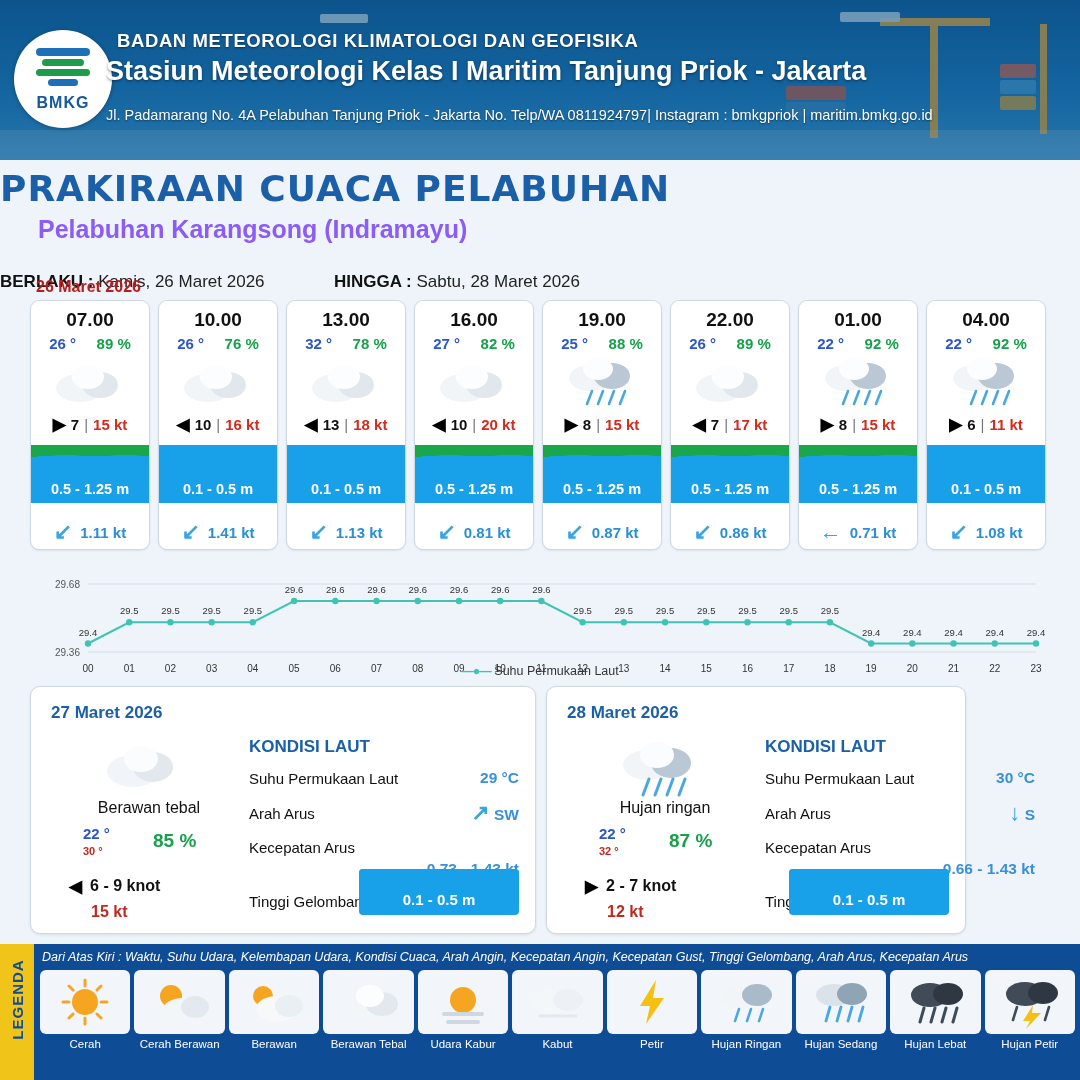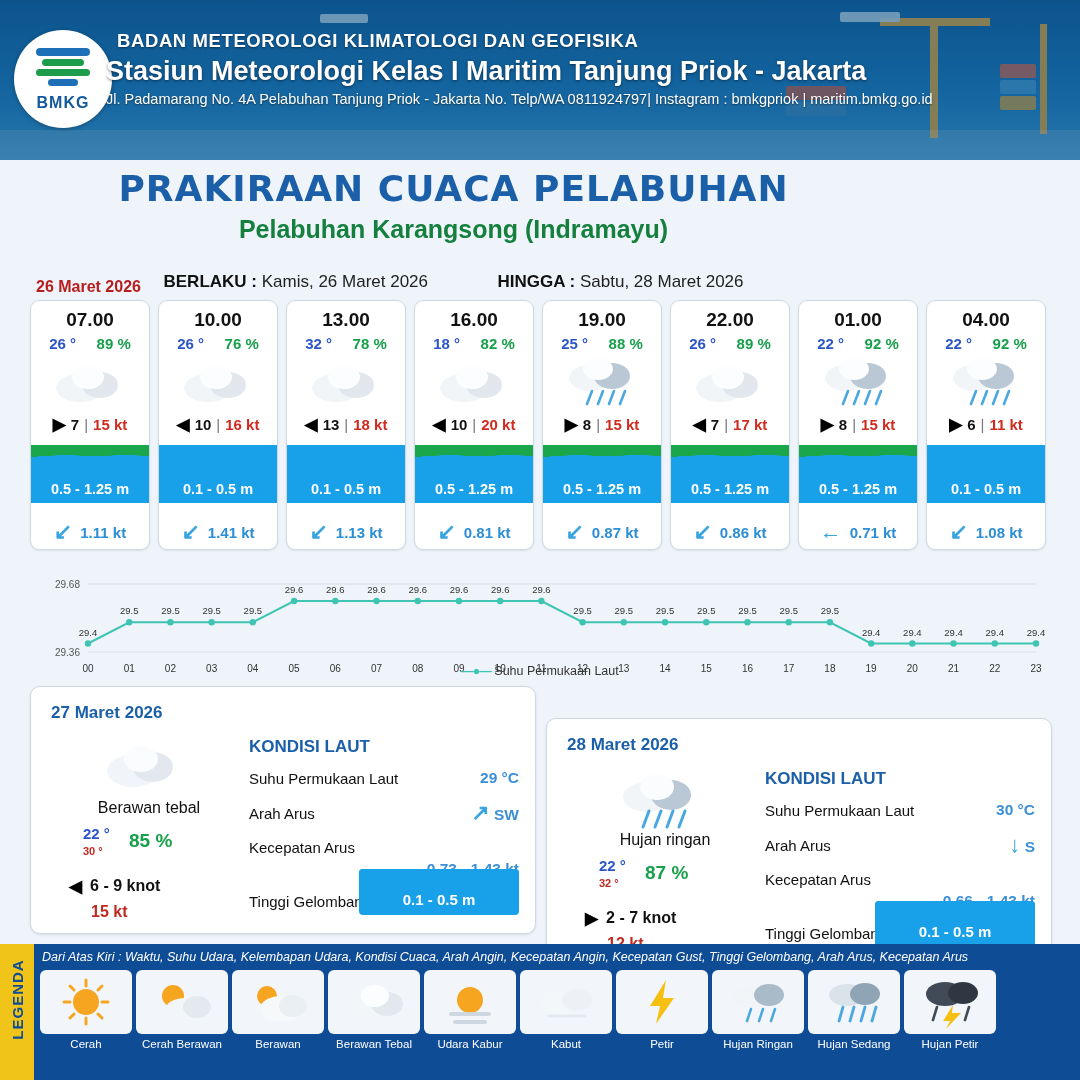--- a/index.html
+++ b/index.html
@@ -29,27 +29,27 @@
     position:absolute; left:14px; top:30px; width:98px; height:98px; border-radius:50%;
     background:#ffffff; display:flex; flex-direction:column; align-items:center; justify-content:center;
     box-shadow:0 1px 4px rgba(0,0,0,.3);
   }
   .logo-circle .sym { width:62px; height:46px; position:relative; }
   .logo-circle .bar { position:absolute; border-radius:2px; }
   .logo-text { font-size:16px; font-weight:bold; color:#14599c; letter-spacing:1px; margin-top:2px;}
   .hdr-texts { position:absolute; left:106px; top:30px; width:960px; color:#fff; }
   .h-line1 { font-size:18.5px; font-weight:bold; letter-spacing:.6px; text-shadow:0 1px 2px rgba(0,0,0,.45);padding-left:11px; }
   .h-line2 { font-size:27px; font-weight:bold; margin-top:4px; text-shadow:0 1px 3px rgba(0,0,0,.5); }
-  .h-line3 { font-size:14.5px; margin-top:4px; text-shadow:0 1px 2px rgba(0,0,0,.5); }
+  .h-line3 { font-size:14.5px; margin-top:20px; text-shadow:0 1px 2px rgba(0,0,0,.5); }
 
   
-  .title-wrap { position:absolute; left:0; top:168px; width:907px; text-align:center; }
+  .title-wrap { position:absolute; left:0; top:168px; width:907px; }
   .title-main { font-size:36px; font-weight:bold; color:#1a5fa8; letter-spacing:1px;
     font-family:"DejaVu Sans", sans-serif; }
-  .title-sub { font-size:25px; font-weight:bold; color:#15803d; margin-top:6px; }
+  .title-sub { font-size:25px; font-weight:bold; color:#8b5cf6; margin-top:6px;padding-left:38px; }
   .valid-row { margin-top:28px; font-size:17px; color:#222; }
   .valid-row .lbl { font-weight:bold; color:#111; }
   .valid-row .gap { display:inline-block; width:60px; }
 
   
   .date-label { position:absolute; left:36px; top:278px; font-size:16px; font-weight:bold; color:#b91c1c; }
 
   
   .cards { position:absolute; left:30px; top:300px; width:1020px; display:flex; gap:8px; }
   .card {
@@ -83,27 +83,27 @@
   .chart-box { position:absolute; left:30px; top:560px; width:1020px; height:120px; }
   .chart-legend { position:absolute; left:0; top:664px; width:1080px; text-align:center; font-size:12.5px; color:#333; }
   .chart-legend .dash { color:#3fc4b4; font-weight:bold; letter-spacing:-1px; }
 
   
   .daypanel {
     position:absolute; top:686px; height:248px; background:#fff;
     border:1px solid #cfd9e4; border-radius:10px; box-shadow:0 1px 3px rgba(0,0,0,.09);text-decoration:underline;
   }
   .dp-left { left:30px; width:506px; }
-  .dp-right { left:546px; width:506px;margin-top:32px; }
+  .dp-right { left:546px; width:420px; }
   .dp-date { position:absolute; left:20px; top:16px; font-size:17px; font-weight:bold; color:#1a5fa8; }
   .dp-icon { position:absolute; left:66px; top:50px; }
   .dp-cond { position:absolute; left:18px; top:112px; width:200px; text-align:center; font-size:16px; color:#111; }
   .dp-tmin { position:absolute; left:52px; top:138px; font-size:15px; font-weight:bold; color:#2c56c8; }
   .dp-tmax { position:absolute; left:52px; top:158px; font-size:11px; font-weight:bold; color:#c0291f; }
-  .dp-hum  { position:absolute; left:98px; top:143px; font-size:19px; font-weight:bold; color:#17a04a; }
+  .dp-hum  { position:absolute; left:122px; top:143px; font-size:19px; font-weight:bold; color:#17a04a; }
   .dp-wind { position:absolute; left:38px; top:190px; font-size:16px; font-weight:bold; color:#111; display:flex; gap:8px; align-items:center;}
   .dp-gust { position:absolute; left:60px; top:216px; font-size:16px; font-weight:bold; color:#c0291f; }
   .dp-sect { position:absolute; left:218px; top:50px; width:270px; }
   .dp-sect-title { font-size:17px; font-weight:bold; color:#1a5fa8; margin-bottom:12px; }
   .dp-row { display:flex; justify-content:space-between; align-items:center; margin-bottom:15px; font-size:15px; color:#111; }
   .dp-val { color:#3b8fd6; font-weight:bold; font-size:15.5px; }
   .dp-wavebox { position:absolute; right:16px; bottom:18px; width:160px; height:46px; background:#18a0e8;
      border-radius:4px; color:#fff; font-size:15px; font-weight:bold; display:flex; align-items:flex-end;
      justify-content:center; padding-bottom:7px; overflow:hidden; }
   .dp-wavebox .crest { position:absolute; left:0; top:-9px; width:100%; height:22px;
@@ -253,21 +253,21 @@
       </div>
       <div class="wave-txt">0.1 - 0.5 m</div>
       <div class="c-cur">
         <span class="arrow-cur">↙</span>
         <span>1.13 kt</span>
       </div>
     </div>
     <div class="card">
       <div class="c-time">16.00</div>
       <div class="c-tr">
-        <span class="c-temp">18 °</span>
+        <span class="c-temp">27 °</span>
         <span class="c-hum">82 %</span>
       </div>
       <div class="c-icon">
         <svg width="84" height="52" viewBox="0 0 84 52">
           <ellipse cx="32" cy="32" rx="24" ry="14" fill="#f2f5f8"></ellipse>
           <ellipse cx="52" cy="29" rx="18" ry="13" fill="#e1e7ed"></ellipse>
           <ellipse cx="40" cy="21" rx="16" ry="12" fill="#fcfdfe"></ellipse>
         </svg>
       </div>
       <div class="c-wind">
@@ -716,20 +716,35 @@
               <line x1="42" y1="32" x2="38" y2="46"></line>
               <line x1="53" y1="32" x2="49" y2="46"></line>
             </g>
           </svg>
         </div>
         <div class="leg-lbl">Hujan Sedang</div>
       </div>
       <div class="leg-item">
         <div class="leg-icon">
           <svg width="62" height="54">
+            <ellipse cx="26" cy="20" rx="19" ry="12" fill="#414b57"></ellipse>
+            <ellipse cx="44" cy="19" rx="15" ry="11" fill="#2f3842"></ellipse>
+            <g stroke="#3f4b57" stroke-width="3" stroke-linecap="round">
+              <line x1="20" y1="33" x2="16" y2="47"></line>
+              <line x1="31" y1="33" x2="27" y2="47"></line>
+              <line x1="42" y1="33" x2="38" y2="47"></line>
+              <line x1="53" y1="33" x2="49" y2="47"></line>
+            </g>
+          </svg>
+        </div>
+        <div class="leg-lbl">Hujan Lebat</div>
+      </div>
+      <div class="leg-item">
+        <div class="leg-icon">
+          <svg width="62" height="54">
             <ellipse cx="26" cy="19" rx="19" ry="12" fill="#414b57"></ellipse>
             <ellipse cx="44" cy="18" rx="15" ry="11" fill="#2f3842"></ellipse>
             <polygon points="34,30 24,46 31,46 27,54 42,38 33,38" fill="#f6c013"></polygon>
             <g stroke="#3f4b57" stroke-width="2.6" stroke-linecap="round">
               <line x1="18" y1="32" x2="14" y2="45"></line>
               <line x1="50" y1="32" x2="46" y2="45"></line>
             </g>
           </svg>
         </div>
         <div class="leg-lbl">Hujan Petir</div>

